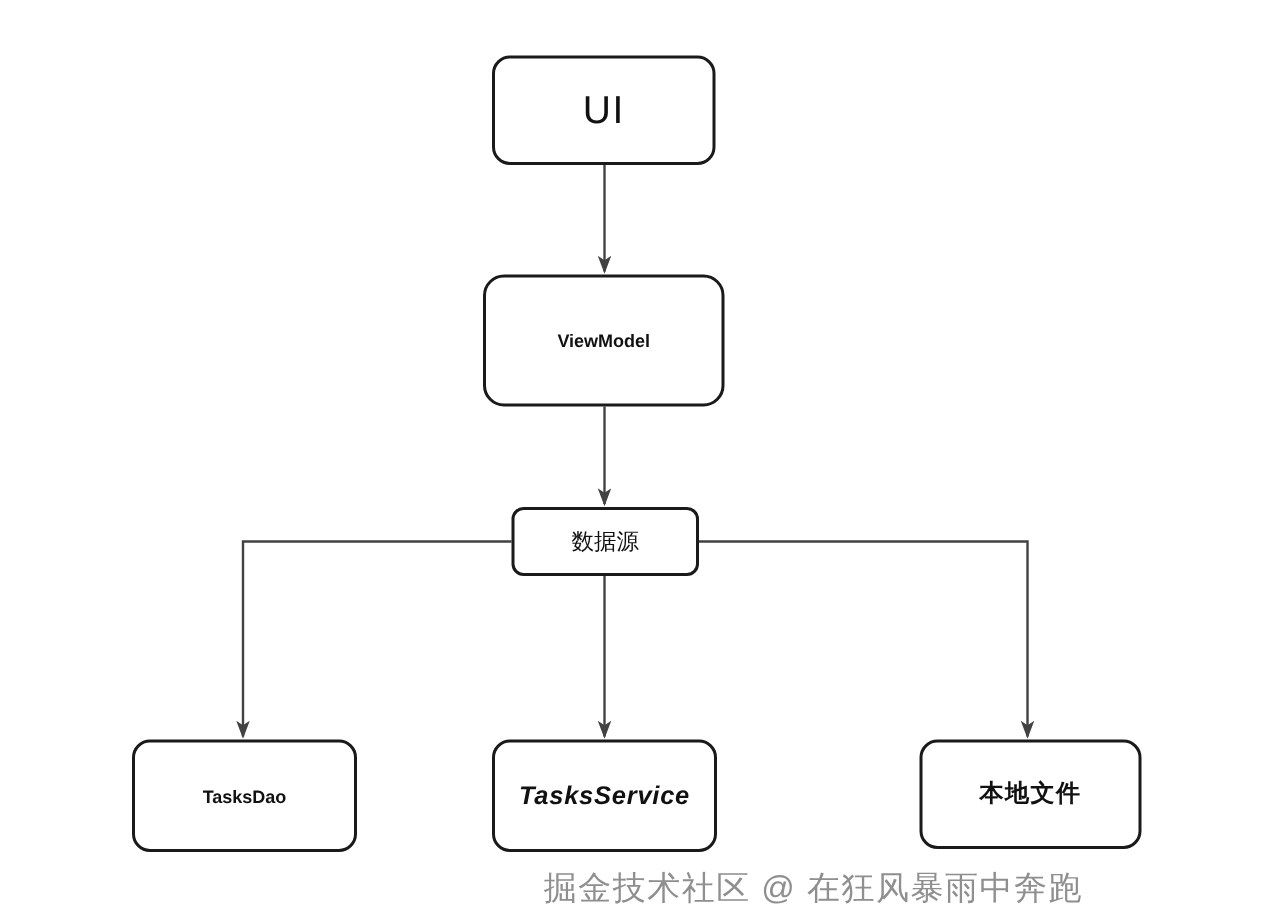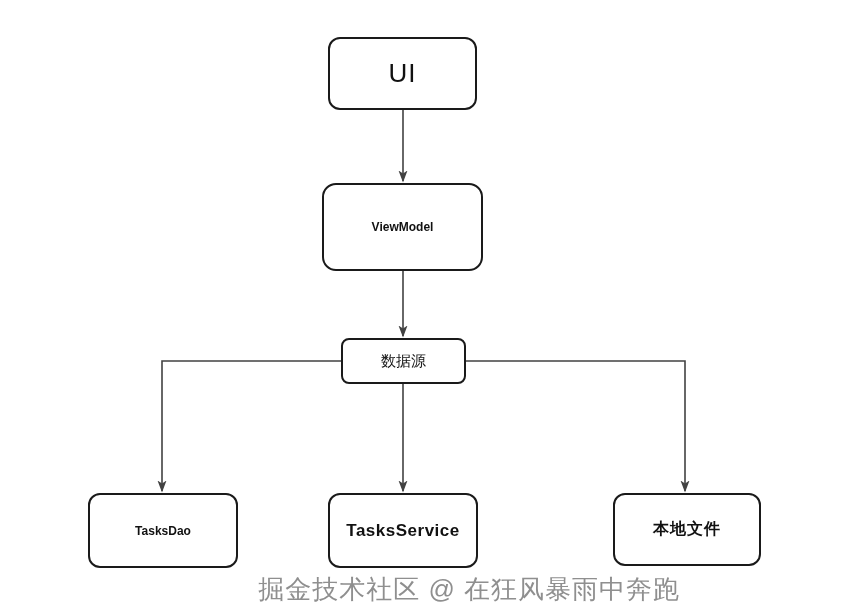--- a/index.html
+++ b/index.html
@@ -13,20 +13,21 @@
   body{
     width:857px;height:615px;
     background:var(--background);
     font-family:"Liberation Sans","DejaVu Sans",sans-serif;
     overflow:hidden;
   }
   .canvas{
     position:relative;
     width:688px;height:615px;
     background:var(--background);
+    padding-left:42px;
   }
   svg.edges{
     position:absolute;left:0;top:0;width:857px;height:615px;
     pointer-events:none;
   }
   .edge{
     fill:none;
     stroke:var(--edge);
     stroke-width:1.6;
   }
@@ -56,31 +57,31 @@
     font-size:15px;font-weight:400;
   }
   .node-tasksdao{
     left:88px;top:493px;width:150px;height:75px;
     border-radius:12px;
     font-size:12px;font-weight:700;
   }
   .node-tasksservice{
     left:328px;top:493px;width:150px;height:75px;
     border-radius:12px;
-    font-size:17px;font-weight:700;letter-spacing:.5px;
+    font-size:17px;font-weight:700;letter-spacing:.5px;font-style:italic;
   }
   .node-localfile{
     left:613px;top:493px;width:148px;height:73px;
     border-radius:12px;
     font-size:16px;font-weight:700;letter-spacing:1px;text-align:right;
   }
   .watermark{
     position:absolute;
     right:8px;bottom:8px;
-    font-size:26px;
+    font-size:22px;
     letter-spacing:1px;
     color:var(--watermark);
     text-shadow:1px 1px 0 #ffffff;
     white-space:nowrap;
     user-select:none;
   }
 </style>
 </head>
 <body>
 

